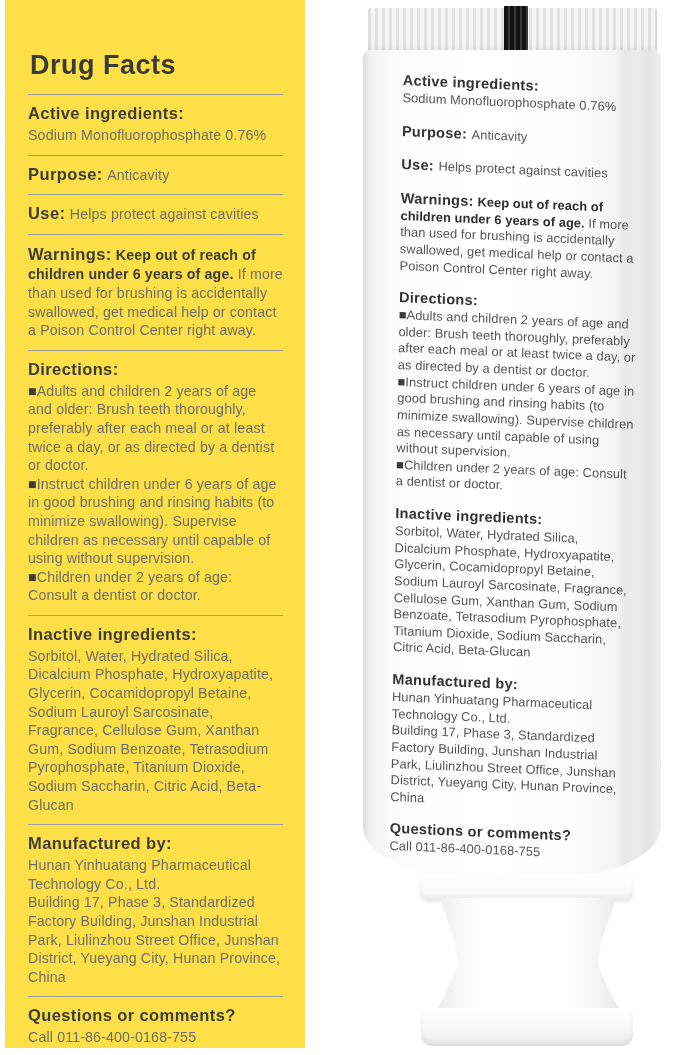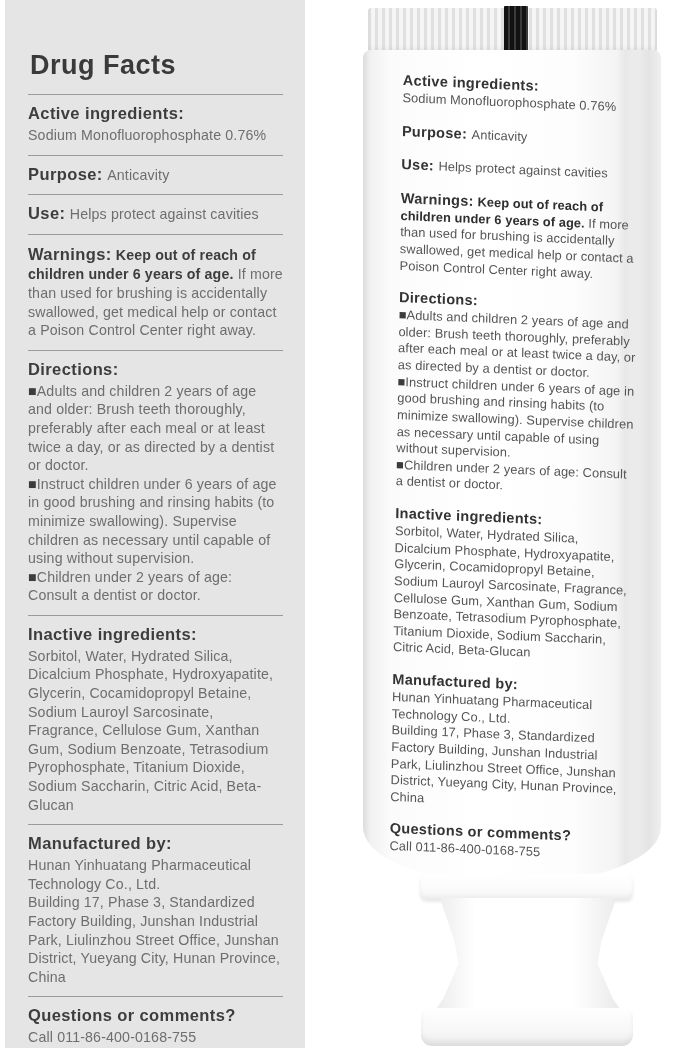--- a/index.html
+++ b/index.html
@@ -4,21 +4,21 @@
 <style>
   html,body{margin:0;padding:0;background:#ffffff;}
   .stage{
     position:relative;width:679px;height:1055px;background:#ffffff;overflow:hidden;
     font-family:"Liberation Sans","DejaVu Sans",sans-serif;
   }
 
   
   .panel{
     position:absolute;left:5px;top:0;width:300px;height:1048px;
-    background:#e5e5e5;box-sizing:border-box;
+    background:#fde047;box-sizing:border-box;
     padding:50px 22px 0 23px;overflow:hidden;
   }
   .panel-title{
     font-size:27px;font-weight:700;color:#3a3a3a;letter-spacing:.5px;
     margin:0 0 13px 2px;
   }
   .sec{border-top:1px solid #9b9b9b;padding:9px 0 10px;}
   .h{font-size:16.5px;font-weight:700;color:#3d3d3d;letter-spacing:.4px;}
   .b{font-size:14.2px;color:#6e6e6e;letter-spacing:.15px;line-height:1.31;}
   .boldrun{font-weight:700;color:#3d3d3d;}

